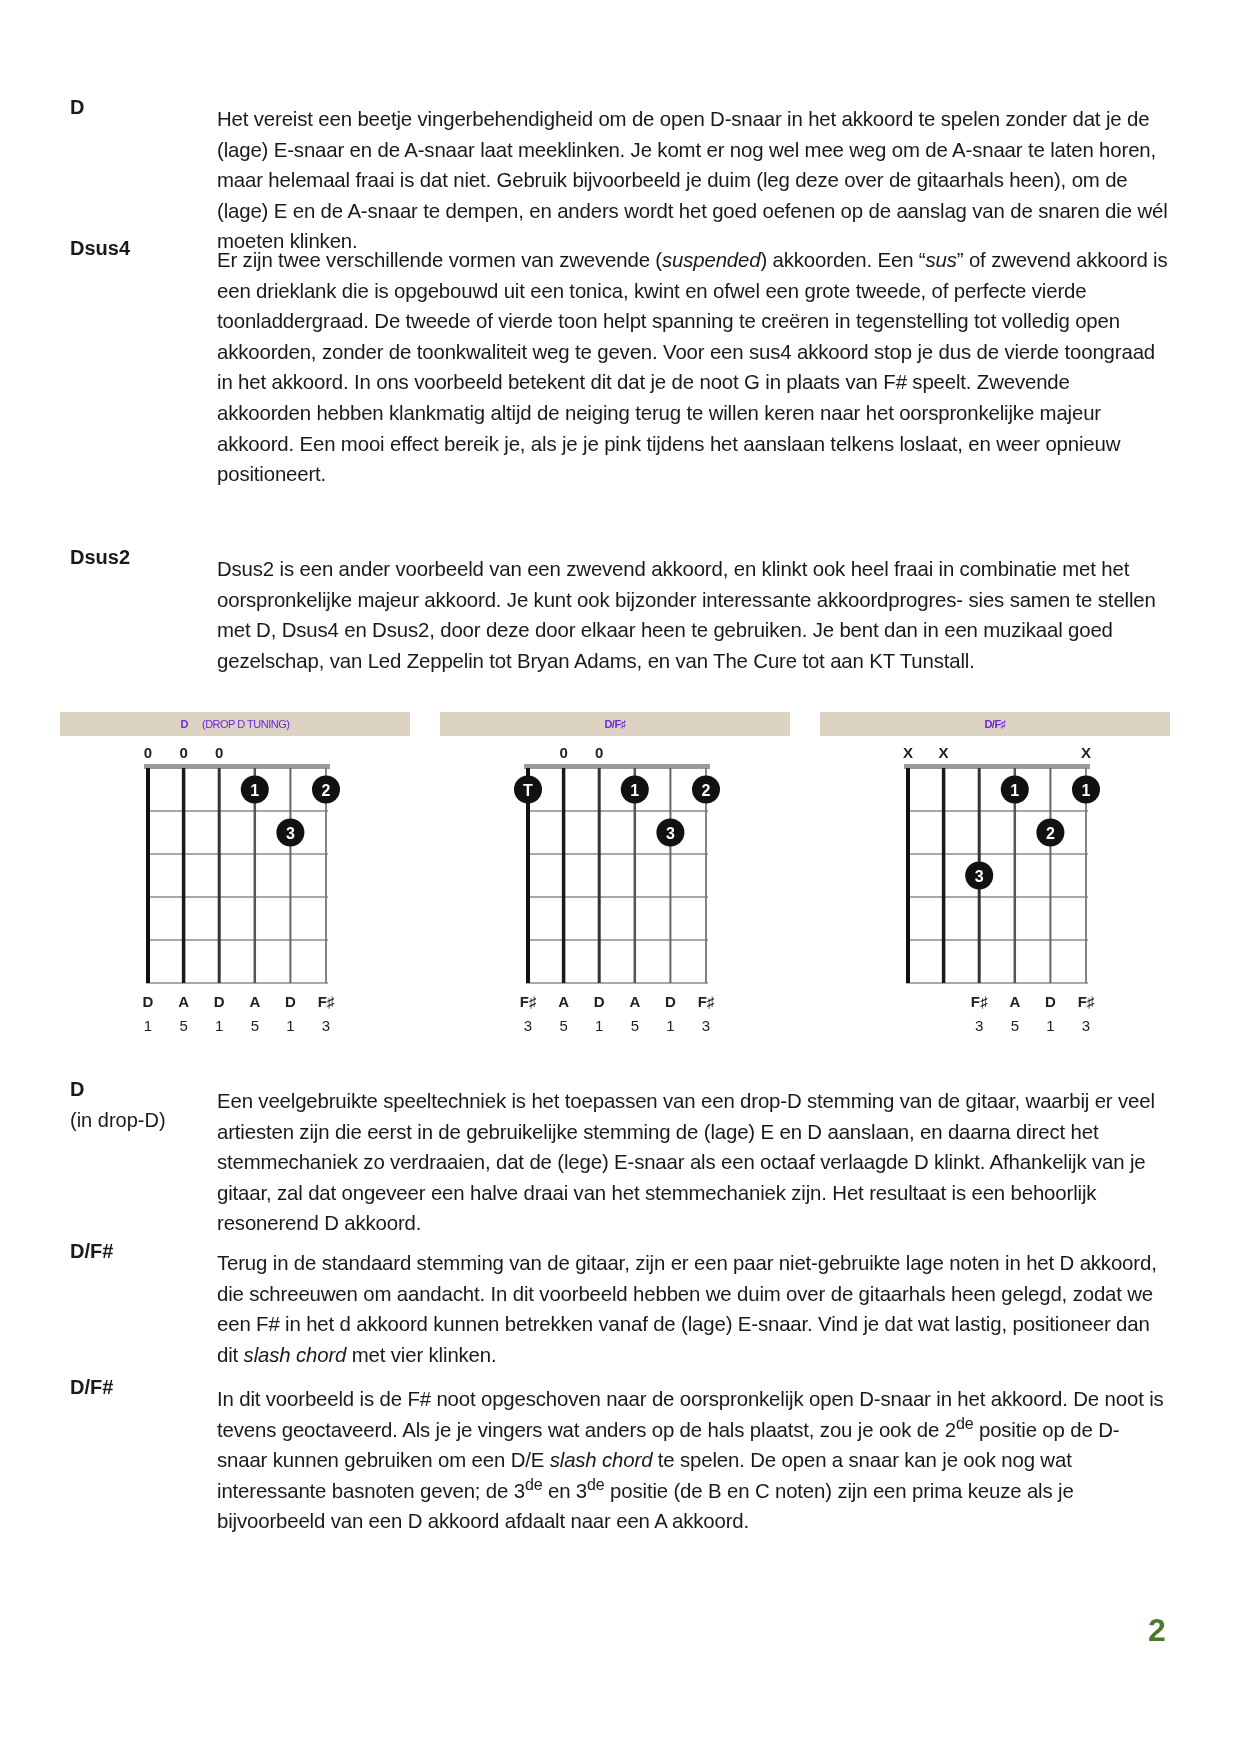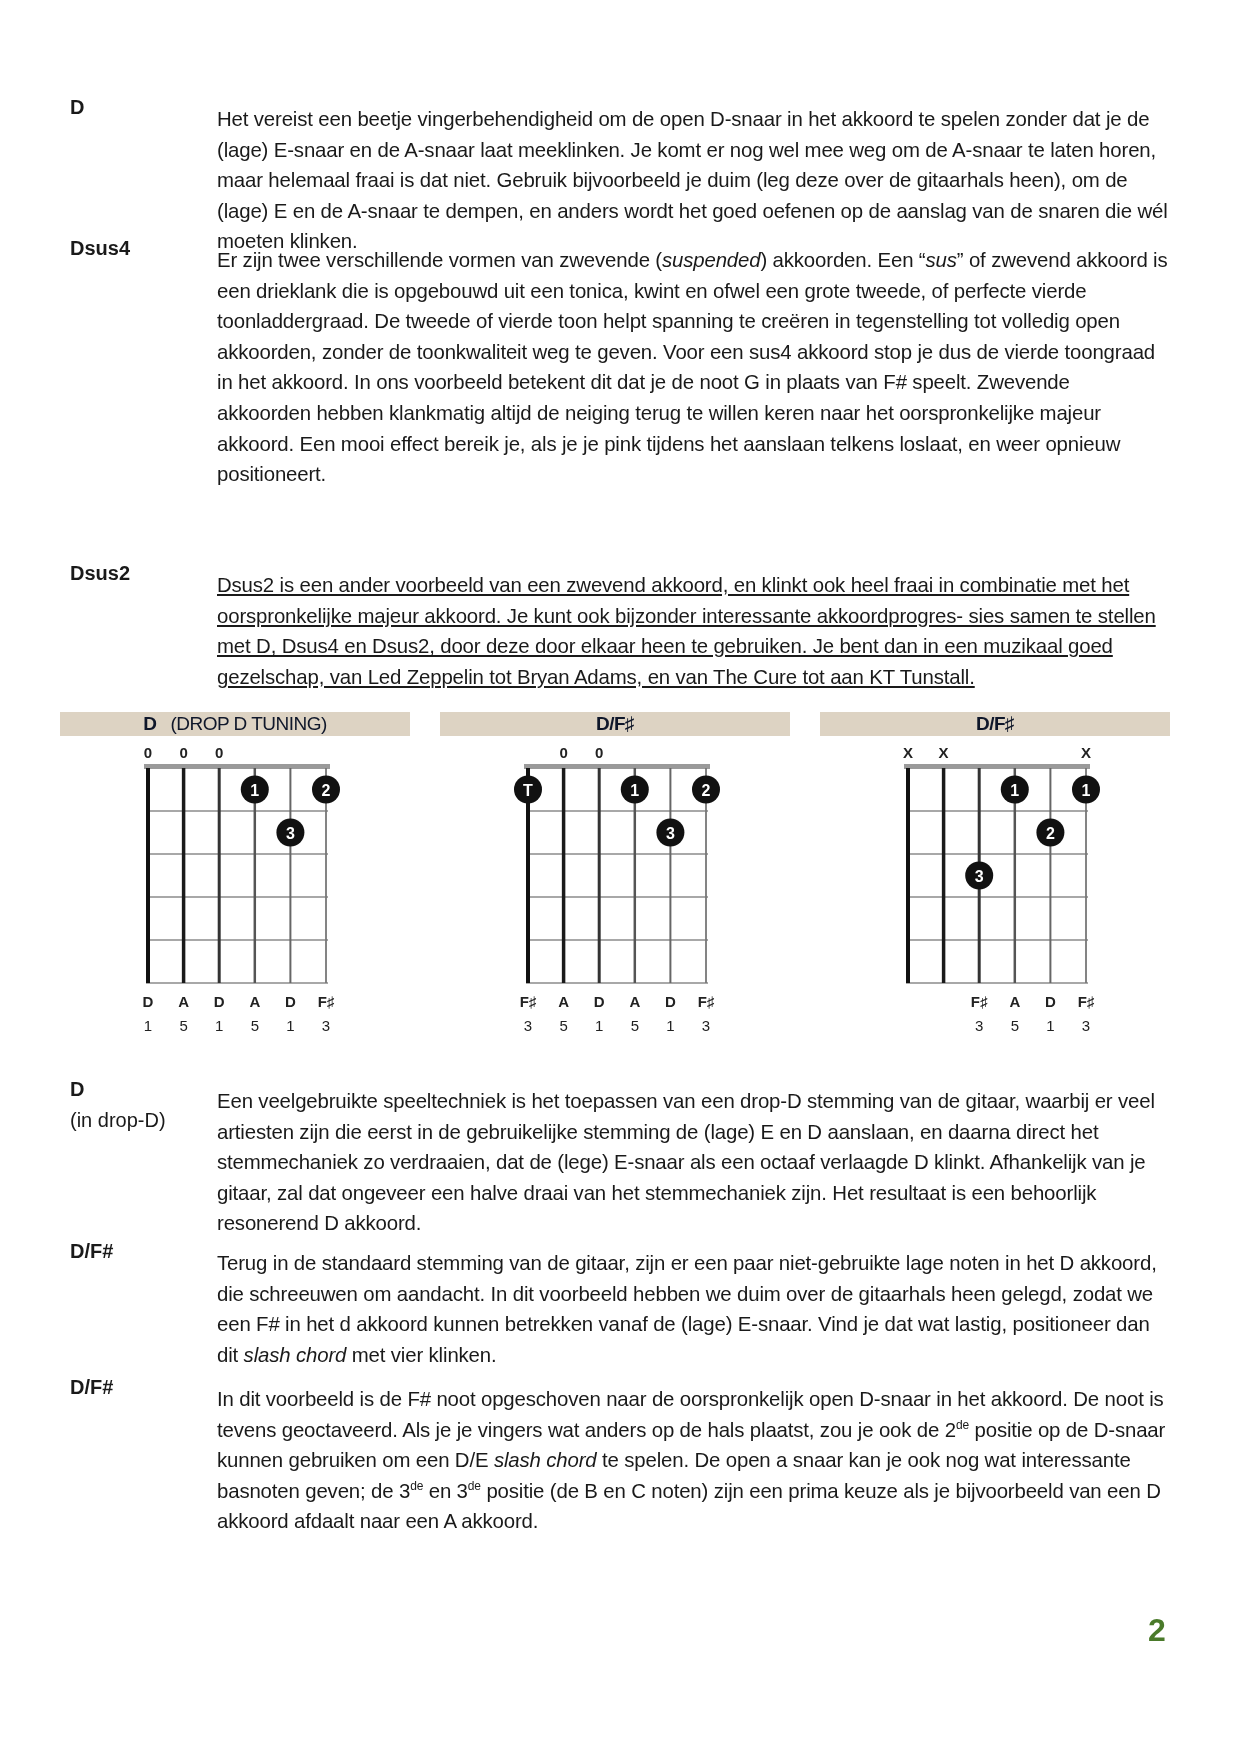--- a/index.html
+++ b/index.html
@@ -3,25 +3,25 @@
 <meta charset="utf-8">
 <style>
   html, body { margin:0; padding:0; background:#ffffff; }
   body { width:1240px; height:1753px; position:relative; overflow:hidden;
          font-family:"Liberation Sans", sans-serif; color:#1a1a1a; }
   .entry { position:absolute; left:70px; width:1110px; }
   .entry .label { position:absolute; left:0; top:0; width:130px; font-weight:bold; font-size:20px; line-height:30.6px; }
   .entry .label .sub { font-weight:normal; display:block; }
   .entry .body { margin-left:135px; font-size:20.4px; line-height:30.6px; letter-spacing:-0.15px; }
   .entry .body p { margin:12px; }
-  sup { font-size:12px; line-height:0; vertical-align:8px; }
+  sup { font-size:16px; line-height:0; vertical-align:8px; }
   .chord { position:absolute; top:712px; width:350px; height:330px; }
   .chord .hdr { position:absolute; left:0; top:0; width:350px; height:24px; background:#ddd3c3;
-                font-family:"Liberation Sans", sans-serif; font-size:19px; font-weight:bold; text-align:center;
-                line-height:24px; color:#0f172a; transform-origin:center; letter-spacing:-0.5px; }
+                font-family:"Liberation Sans", sans-serif; font-size:11px; font-weight:bold; text-align:center;
+                line-height:24px; color:#6d28d9; transform-origin:center; letter-spacing:-0.5px; }
   .chord .hdr .tuning { font-weight:normal; margin-left:14px; }
   .chord svg { position:absolute; left:0; top:0; }
   .page-num { position:absolute; left:1148px; top:1612px; font-size:32px; font-weight:bold; color:#4a7a2a; }
 </style>
 </head>
 <body>
 
 <div class="entry" style="top:92px;">
   <div class="label">D</div>
   <div class="body">
@@ -29,21 +29,21 @@
     </div>
 </div>
 
 <div class="entry" style="top:233px;">
   <div class="label">Dsus4</div>
   <div class="body">
       <p><span>Er zijn twee verschillende vormen van zwevende (</span><em>suspended</em><span>) akkoorden. Een “</span><em>sus</em><span>” of zwevend akkoord is een drieklank die is opgebouwd uit een tonica, kwint en ofwel een grote tweede, of perfecte vierde toonladdergraad. De tweede of vierde toon helpt spanning te creëren in tegenstelling tot volledig open akkoorden, zonder de toonkwaliteit weg te geven. Voor een sus4 akkoord stop je dus de vierde toongraad in het akkoord. In ons voorbeeld betekent dit dat je de noot G in plaats van F# speelt. Zwevende akkoorden hebben klankmatig altijd de neiging terug te willen keren naar het oorspronkelijke majeur akkoord. Een mooi effect bereik je, als je je pink tijdens het aanslaan telkens loslaat, en weer opnieuw positioneert.</span></p>
     </div>
 </div>
 
-<div class="entry" style="top:558px;text-decoration:underline;">
+<div class="entry" style="top:542px;">
   <div class="label">Dsus2</div>
   <div class="body">
       <p>Dsus2 is een ander voorbeeld van een zwevend akkoord, en klinkt ook heel fraai in combinatie met het oorspronkelijke majeur akkoord. Je kunt ook bijzonder interessante akkoordprogres- sies samen te stellen met D, Dsus4 en Dsus2, door deze door elkaar heen te gebruiken. Je bent dan in een muzikaal goed gezelschap, van Led Zeppelin tot Bryan Adams, en van The Cure tot aan KT Tunstall.</p>
     </div>
 </div>
 
 <div class="chord" style="left:60px;">
   <div class="hdr"><span>D</span><span class="tuning">(DROP D TUNING)</span></div>
   <svg class="fretboard" width="350" height="330">
       <rect x="84" y="52" width="186" height="5" fill="#9a9a9a"></rect>

